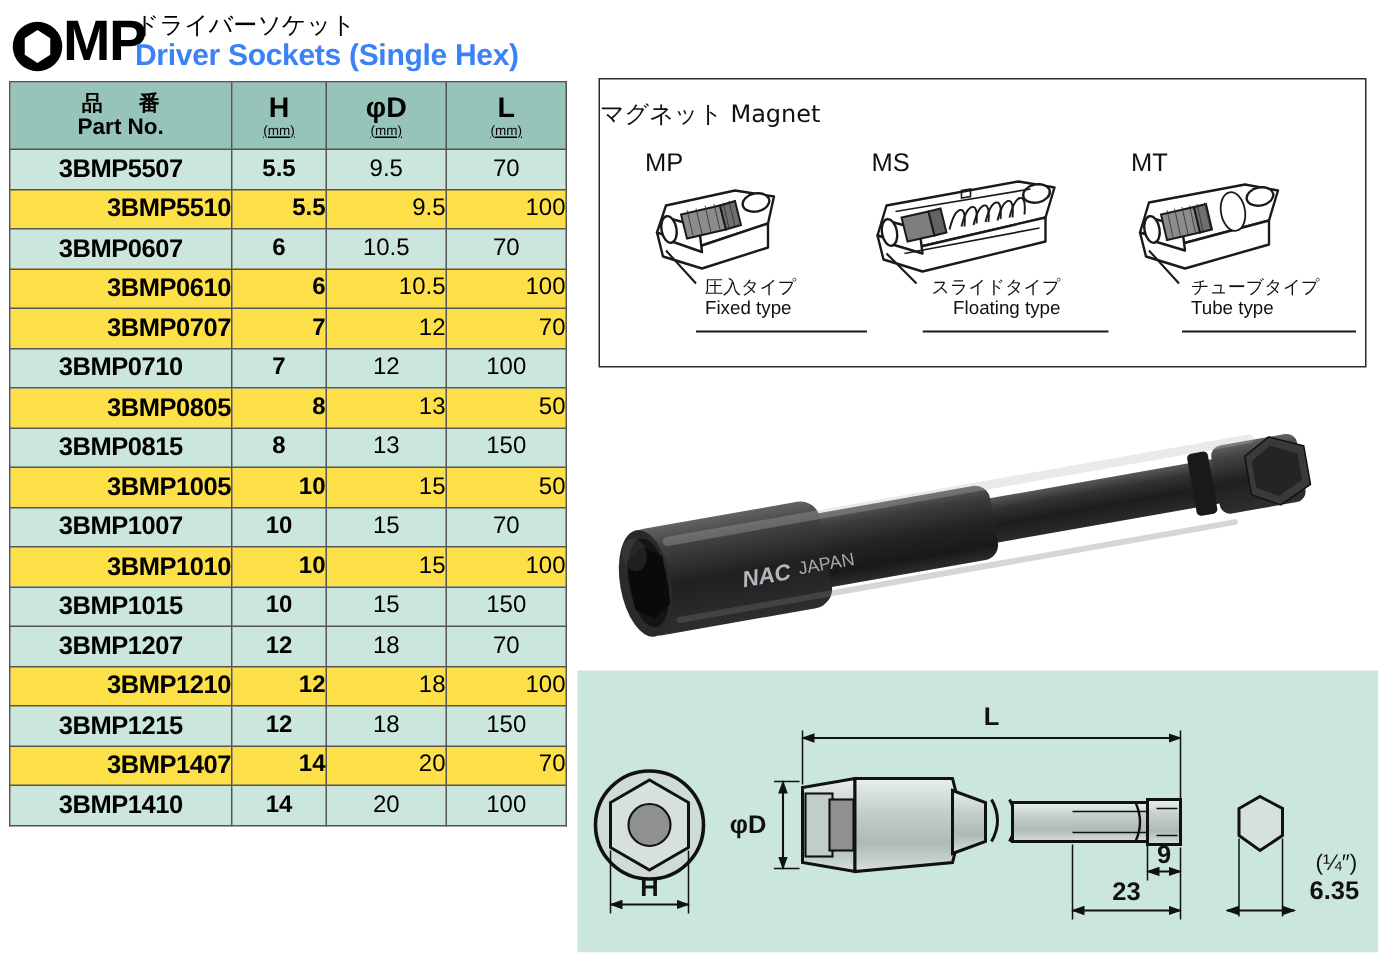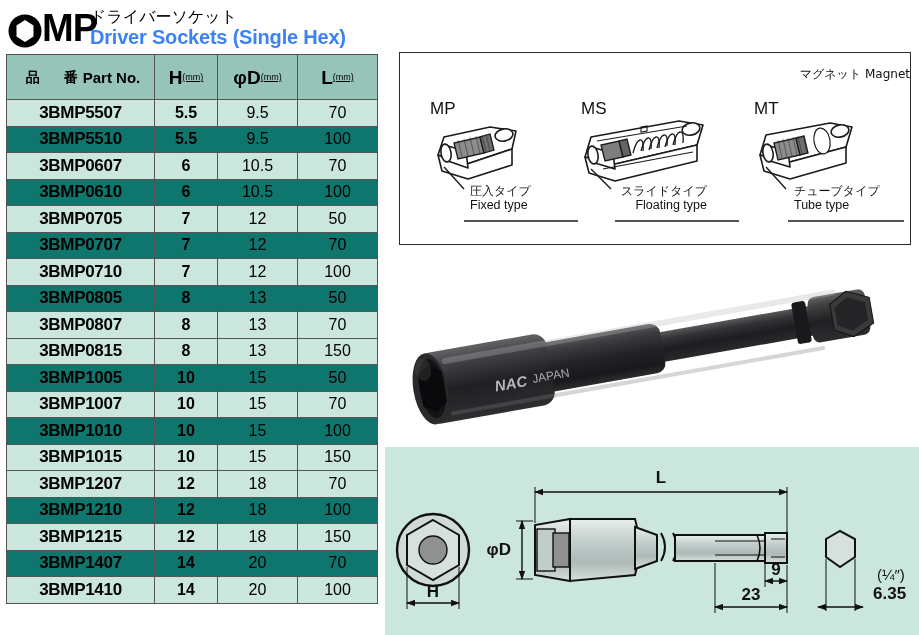--- a/index.html
+++ b/index.html
@@ -19,40 +19,40 @@
   .title-jp{position:absolute;left:84px;top:2px;font-size:16px;line-height:17px;
             font-family:"DejaVu Sans",sans-serif;color:#000;white-space:nowrap;}
   .title-en{position:absolute;left:84px;top:20px;font-size:20px;font-weight:bold;
             line-height:22px;color:#3b82f6;white-space:nowrap;letter-spacing:-0.2px;}
 
   
   .spec-table{position:absolute;left:6px;top:54px;width:371px;
               border-collapse:collapse;table-layout:fixed;}
   .spec-table td,.spec-table th{border:1px solid #555;padding:0;margin:0;}
   .spec-table thead th{background:#96c4b8;height:44px;vertical-align:middle;}
-  .hdr{display:flex;flex-direction:row;align-items:center;justify-content:center;
+  .hdr{display:flex;flex-direction:column;align-items:center;justify-content:center;
        line-height:1.0;}
   .hdr .jp{font-size:14px;font-weight:bold;font-family:"DejaVu Sans",sans-serif;
            letter-spacing:5px;padding-left:5px;}
   .hdr .en{font-size:15px;font-weight:bold;margin-top:1px;}
   .hdr .sym{font-size:19px;font-weight:bold;line-height:19px;}
   .hdr .unit{font-size:9px;font-weight:normal;margin-top:1px;text-decoration:underline;}
   .spec-table tbody td{height:25.5px;text-align:center;vertical-align:middle;}
   .c-part{font-size:17px;font-weight:bold;letter-spacing:-0.3px;}
   .c-h{font-size:16px;font-weight:bold;}
   .c-d{font-size:16px;}
   .c-l{font-size:16px;}
   tr.tint td{background:#cbe6dd;margin-top:32px;}
-  tr.plain td{background:#0f766e;}
+  tr.plain td{background:#fde047;text-align:right;}
 
   
   .magnet-panel{position:absolute;left:399px;top:52px;width:510px;height:191px;
                 border:1px solid #2b2b2b;background:#ffffff;}
-  .magnet-title{position:absolute;top:13px;left:0;width:100%;text-align:right;
-                font-size:12px;font-family:"DejaVu Sans",sans-serif;color:#111;}
+  .magnet-title{position:absolute;top:13px;left:0;width:100%;text-align:left;
+                font-size:16px;font-family:"DejaVu Sans",sans-serif;color:#111;}
   .mg{position:absolute;top:46px;width:160px;height:132px;}
   .mg-label{position:absolute;left:6px;top:0px;font-size:17px;color:#111;}
   .mg-cap{position:absolute;left:46px;top:86px;line-height:1.12;}
   .mg-cap .jp{font-size:12px;font-family:"DejaVu Sans",sans-serif;color:#111;
               display:block;white-space:nowrap;}
   .mg-cap .en{font-size:12.5px;color:#111;display:block;white-space:nowrap;}
   .mg svg{position:absolute;left:0;top:16px;}
 
   
   .photo{position:absolute;left:383px;top:252px;width:536px;height:196px;
@@ -132,49 +132,37 @@
           <td class="c-h">6</td>
           <td class="c-d">10.5</td>
           <td class="c-l">70</td>
         </tr>
         <tr class="plain">
           <td class="c-part">3BMP0610</td>
           <td class="c-h">6</td>
           <td class="c-d">10.5</td>
           <td class="c-l">100</td>
         </tr>
-        <tr class="tint">
-          <td class="c-part">3BMP0705</td>
-          <td class="c-h">7</td>
-          <td class="c-d">12</td>
-          <td class="c-l">50</td>
-        </tr>
         <tr class="plain">
           <td class="c-part">3BMP0707</td>
           <td class="c-h">7</td>
           <td class="c-d">12</td>
           <td class="c-l">70</td>
         </tr>
         <tr class="tint">
           <td class="c-part">3BMP0710</td>
           <td class="c-h">7</td>
           <td class="c-d">12</td>
           <td class="c-l">100</td>
         </tr>
         <tr class="plain">
           <td class="c-part">3BMP0805</td>
           <td class="c-h">8</td>
           <td class="c-d">13</td>
           <td class="c-l">50</td>
-        </tr>
-        <tr class="tint">
-          <td class="c-part">3BMP0807</td>
-          <td class="c-h">8</td>
-          <td class="c-d">13</td>
-          <td class="c-l">70</td>
         </tr>
         <tr class="tint">
           <td class="c-part">3BMP0815</td>
           <td class="c-h">8</td>
           <td class="c-d">13</td>
           <td class="c-l">150</td>
         </tr>
         <tr class="plain">
           <td class="c-part">3BMP1005</td>
           <td class="c-h">10</td>

